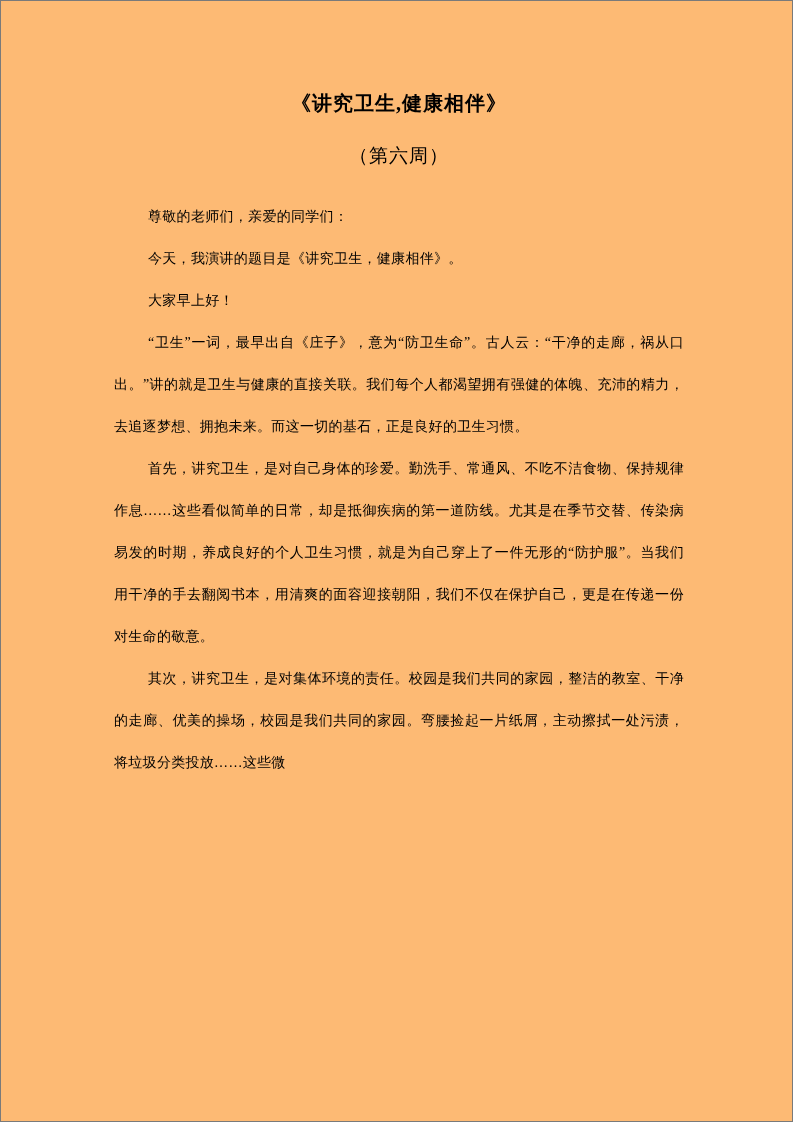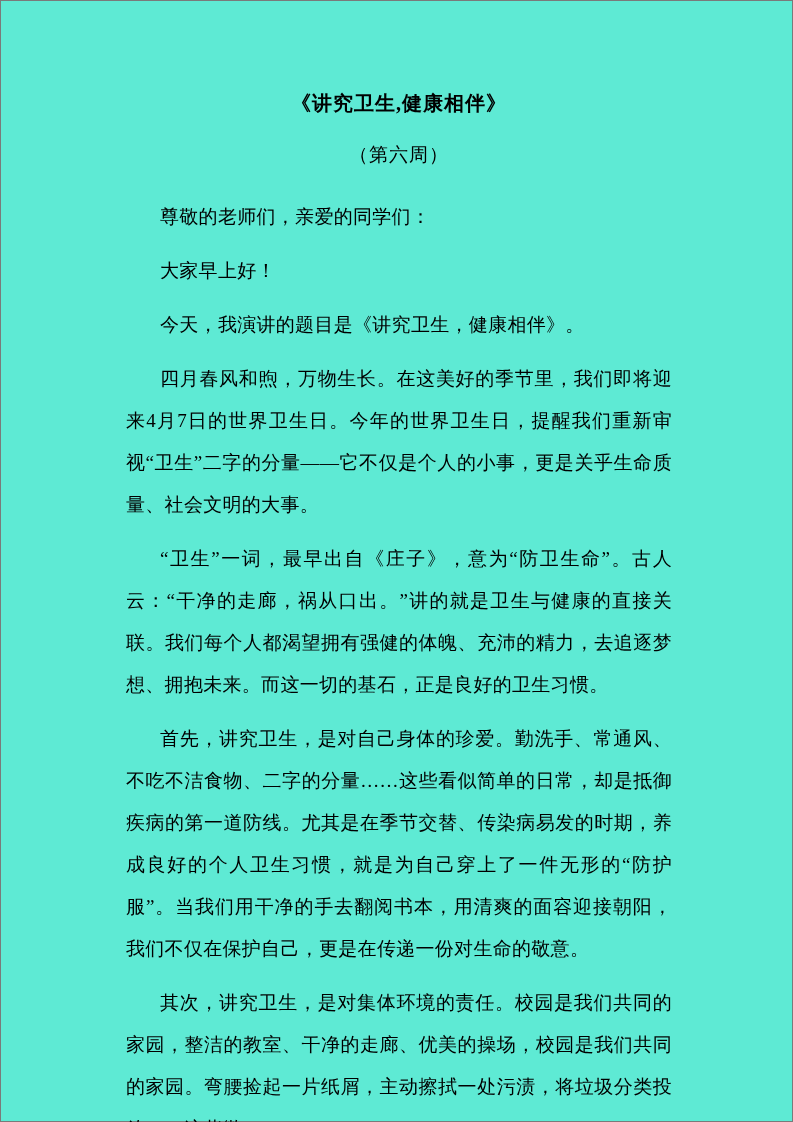--- a/index.html
+++ b/index.html
@@ -16,68 +16,67 @@
     overflow: hidden;
   }
   .page {
     position: absolute;
     left: 0;
     top: 0;
     width: 793px;
     height: 1122px;
     box-sizing: border-box;
     border: 1px solid #7a7a7a;
-    background: #5eead4;
+    background: #fdba74;
   }
   .content {
     position: absolute;
     left: 113px;
     top: 88px;
     width: 570px;
   }
   .doc-title {
     text-align: center;
     font-size: 20px;
     font-weight: bold;
     font-family: "Liberation Serif", "DejaVu Serif", serif;
     letter-spacing: 1px;
     margin: 0 0 26px 0;
     line-height: 1.4;
   }
   .doc-subtitle {
     text-align: center;
     font-size: 19px;
     font-weight: normal;
-    font-family: Liberation Mono, monospace;
+    font-family: Liberation Sans, sans-serif;
     letter-spacing: 1px;
     margin: 0 0 26px 0;
     line-height: 1.4;
   }
   .para {
-    font-size: 19px;
+    font-size: 14px;
     line-height: 42px;
     text-indent: 34px;
-    margin: 12px;
+    margin: 0;
     text-align: justify;
     text-justify: inter-ideograph;
     letter-spacing: 0.3px;
   }
   .para + .para {
     margin-top: 0;
   }
 </style>
 </head>
 <body>
 
 <div class="page">
   <div class="content">
     <h1 class="doc-title">《讲究卫生,健康相伴》</h1>
     <h2 class="doc-subtitle">（第六周）</h2>
 
     <p class="para">尊敬的老师们，亲爱的同学们：</p>
+    <p class="para">今天，我演讲的题目是《讲究卫生，健康相伴》。</p>
     <p class="para">大家早上好！</p>
-    <p class="para">今天，我演讲的题目是《讲究卫生，健康相伴》。</p>
-    <p class="para">四月春风和煦，万物生长。在这美好的季节里，我们即将迎来4月7日的世界卫生日。今年的世界卫生日，提醒我们重新审视“卫生”二字的分量——它不仅是个人的小事，更是关乎生命质量、社会文明的大事。</p>
     <p class="para">“卫生”一词，最早出自《庄子》，意为“防卫生命”。古人云：“干净的走廊，祸从口出。”讲的就是卫生与健康的直接关联。我们每个人都渴望拥有强健的体魄、充沛的精力，去追逐梦想、拥抱未来。而这一切的基石，正是良好的卫生习惯。</p>
-    <p class="para">首先，讲究卫生，是对自己身体的珍爱。勤洗手、常通风、不吃不洁食物、二字的分量……这些看似简单的日常，却是抵御疾病的第一道防线。尤其是在季节交替、传染病易发的时期，养成良好的个人卫生习惯，就是为自己穿上了一件无形的“防护服”。当我们用干净的手去翻阅书本，用清爽的面容迎接朝阳，我们不仅在保护自己，更是在传递一份对生命的敬意。</p>
+    <p class="para">首先，讲究卫生，是对自己身体的珍爱。勤洗手、常通风、不吃不洁食物、保持规律作息……这些看似简单的日常，却是抵御疾病的第一道防线。尤其是在季节交替、传染病易发的时期，养成良好的个人卫生习惯，就是为自己穿上了一件无形的“防护服”。当我们用干净的手去翻阅书本，用清爽的面容迎接朝阳，我们不仅在保护自己，更是在传递一份对生命的敬意。</p>
     <p class="para">其次，讲究卫生，是对集体环境的责任。校园是我们共同的家园，整洁的教室、干净的走廊、优美的操场，校园是我们共同的家园。弯腰捡起一片纸屑，主动擦拭一处污渍，将垃圾分类投放……这些微</p>
   </div>
 </div>
 
 </body></html>

